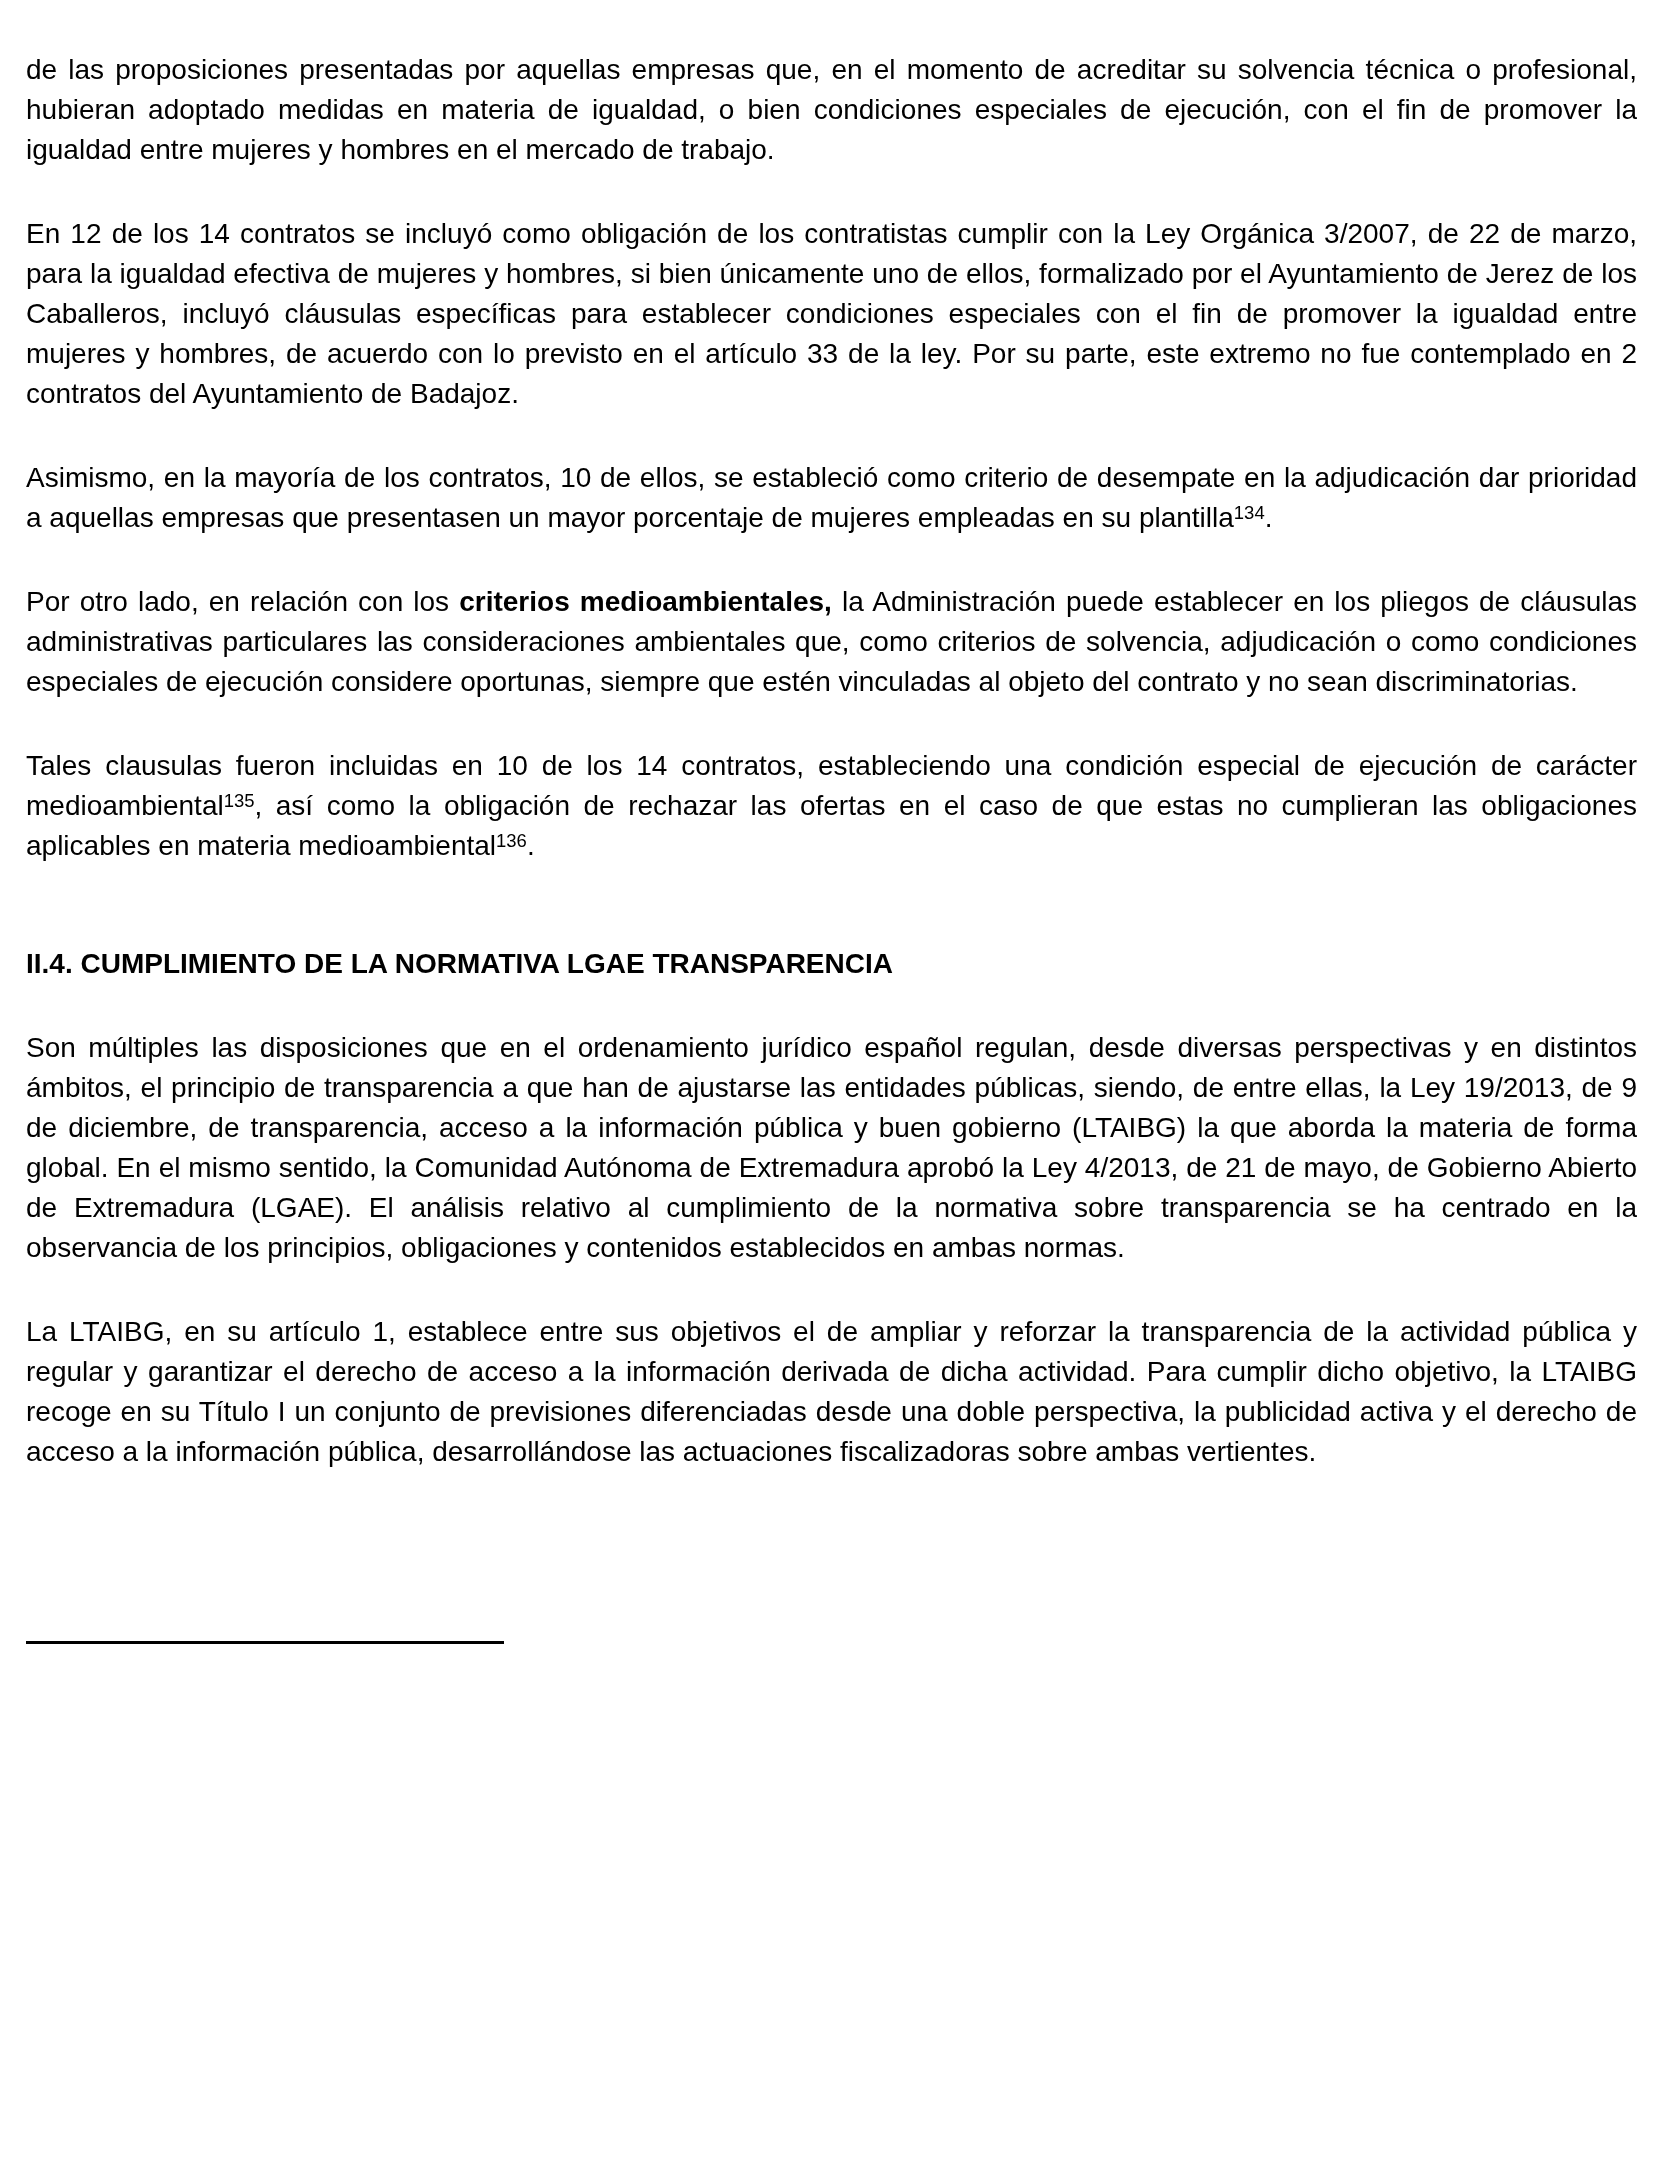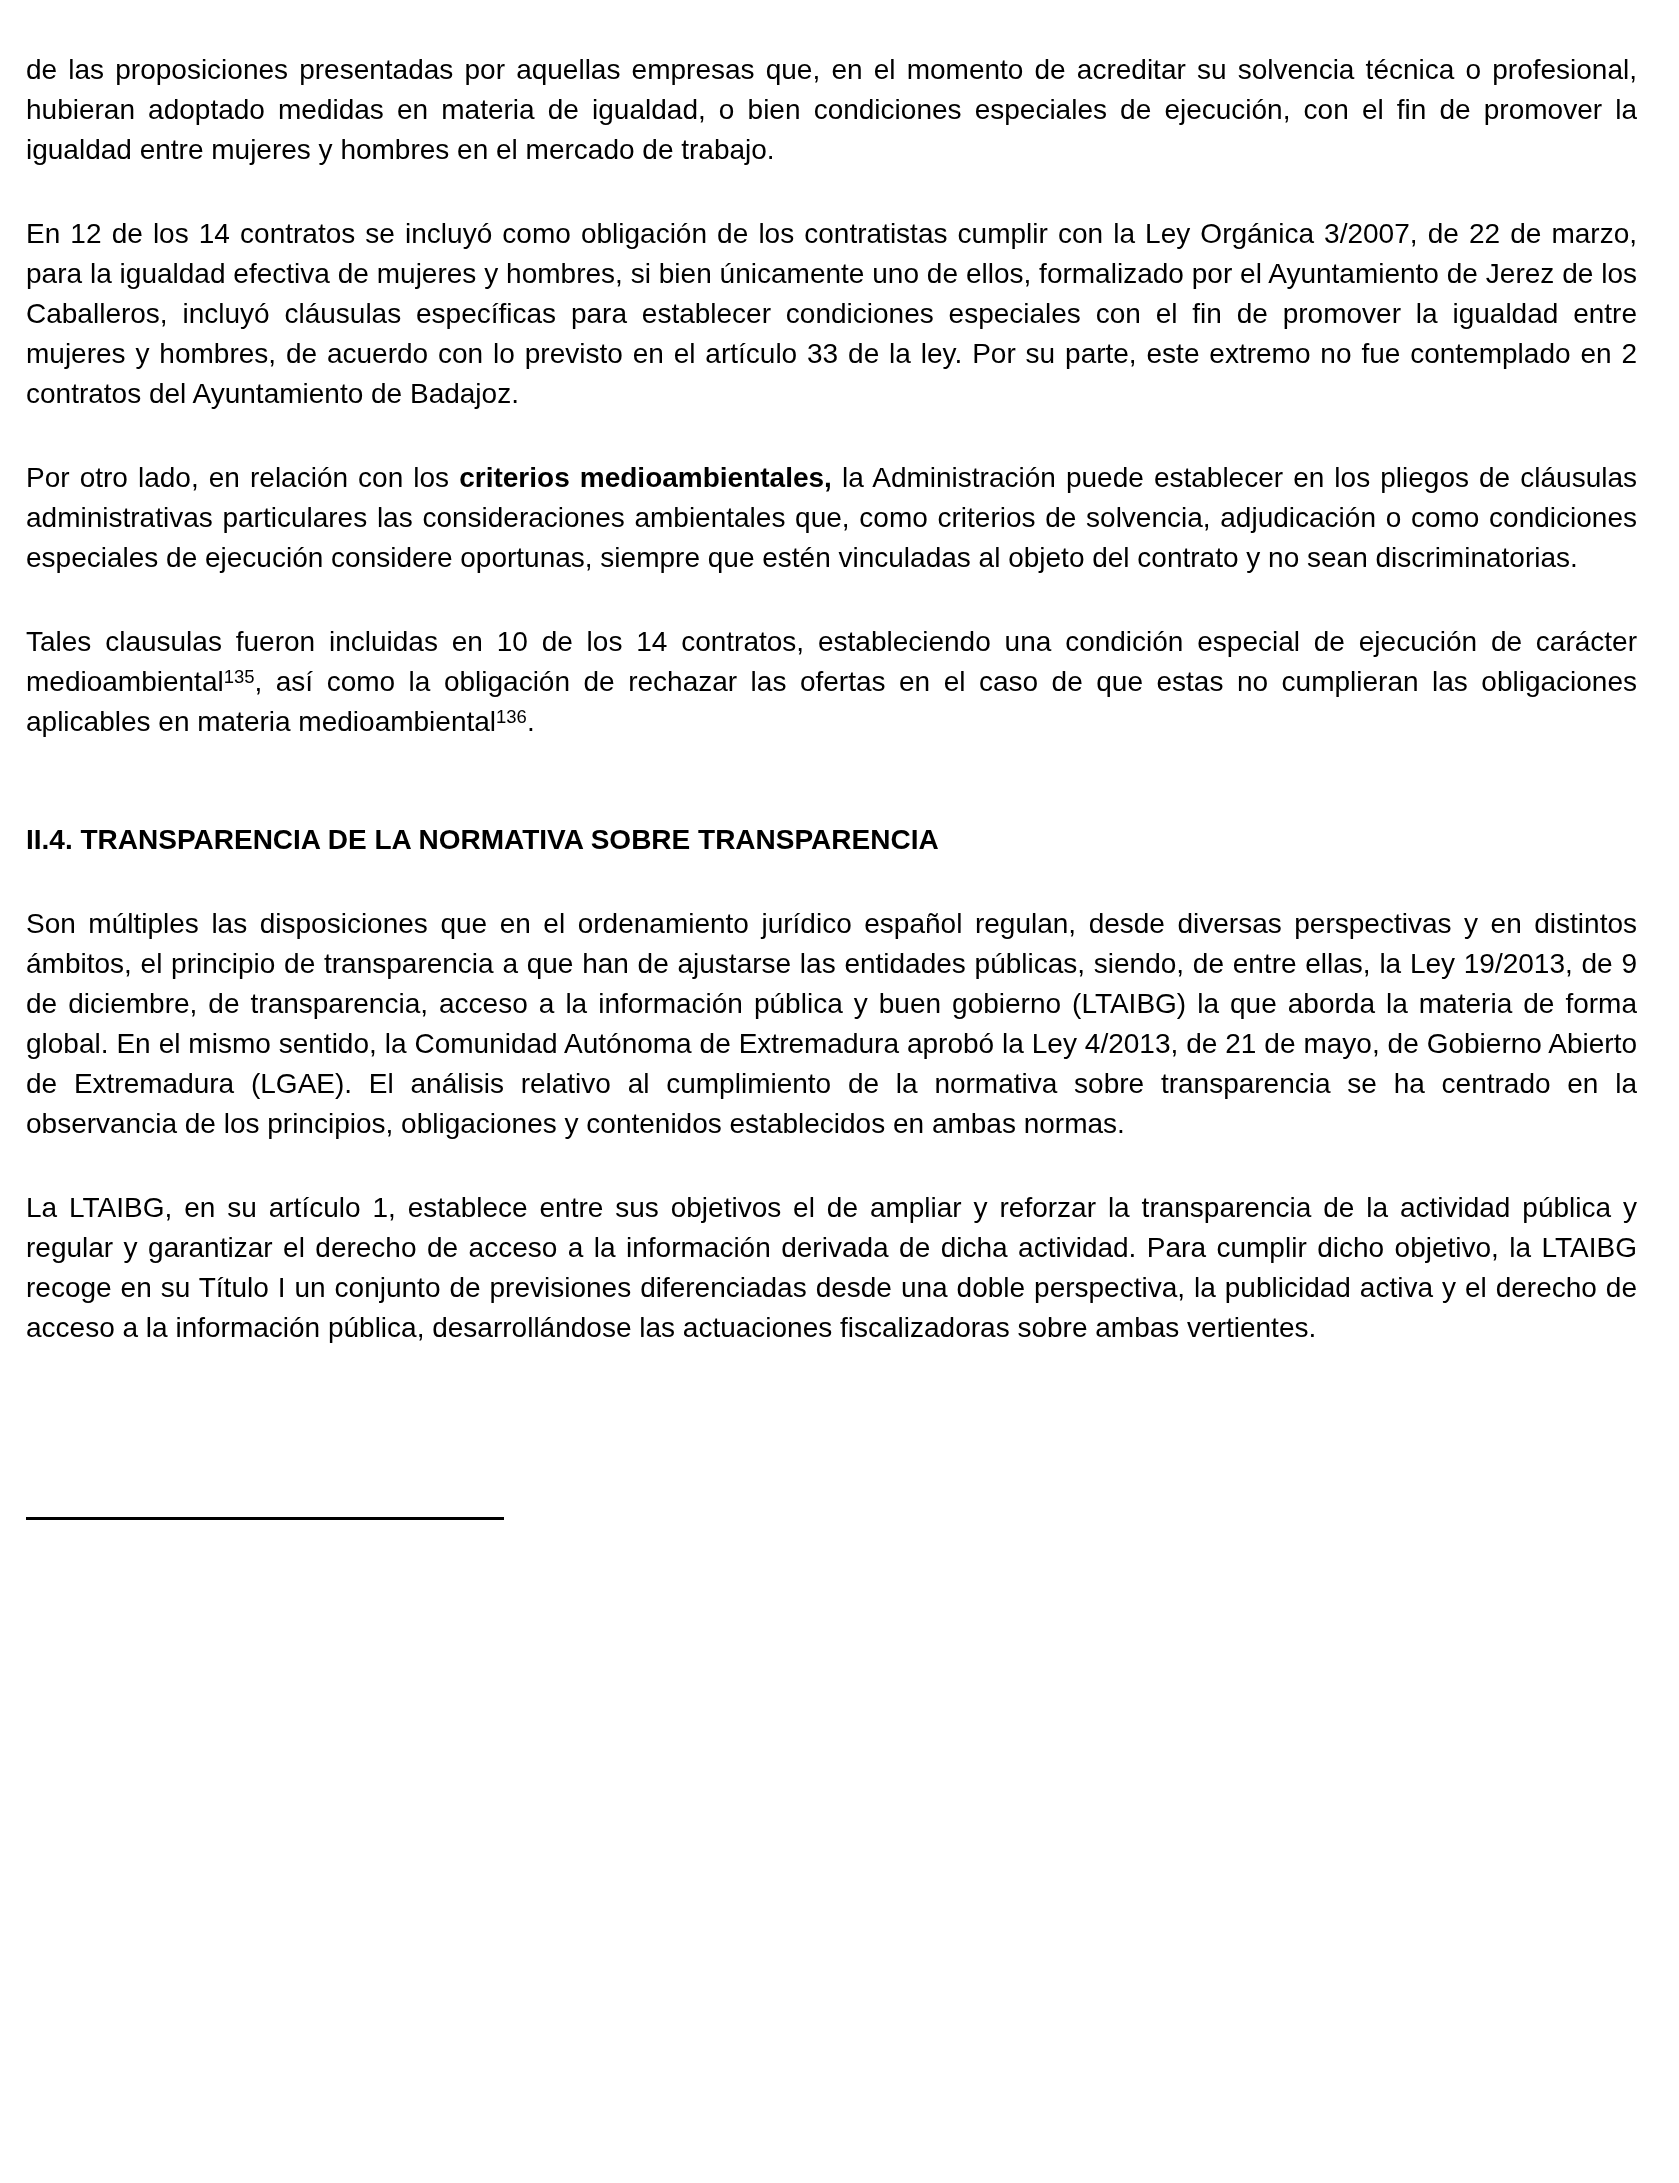--- a/index.html
+++ b/index.html
@@ -53,23 +53,24 @@
   }
   strong { font-weight: 700; }
 </style>
 </head>
 <body>
 
 <main class="page">
   <section class="main-text" id="main-blocks">
       <p class="para">de las proposiciones presentadas por aquellas empresas que, en el momento de acreditar su solvencia técnica o profesional, hubieran adoptado medidas en materia de igualdad, o bien condiciones especiales de ejecución, con el fin de promover la igualdad entre mujeres y hombres en el mercado de trabajo.</p>
       <p class="para">En 12 de los 14 contratos se incluyó como obligación de los contratistas cumplir con la Ley Orgánica 3/2007, de 22 de marzo, para la igualdad efectiva de mujeres y hombres, si bien únicamente uno de ellos, formalizado por el Ayuntamiento de Jerez de los Caballeros, incluyó cláusulas específicas para establecer condiciones especiales con el fin de promover la igualdad entre mujeres y hombres, de acuerdo con lo previsto en el artículo 33 de la ley. Por su parte, este extremo no fue contemplado en 2 contratos del Ayuntamiento de Badajoz.</p>
+      <p class="para">Asimismo, en la mayoría de los contratos, 10 de ellos, se estableció como criterio de desempate en la adjudicación dar prioridad a aquellas empresas que presentasen un mayor porcentaje de mujeres empleadas en su plantilla<sup>134</sup>.</p>
       <p class="para">Por otro lado, en relación con los <strong>criterios medioambientales,</strong> la Administración puede establecer en los pliegos de cláusulas administrativas particulares las consideraciones ambientales que, como criterios de solvencia, adjudicación o como condiciones especiales de ejecución considere oportunas, siempre que estén vinculadas al objeto del contrato y no sean discriminatorias.</p>
       <p class="para">Tales clausulas fueron incluidas en 10 de los 14 contratos, estableciendo una condición especial de ejecución de carácter medioambiental<sup>135</sup>, así como la obligación de rechazar las ofertas en el caso de que estas no cumplieran las obligaciones aplicables en materia medioambiental<sup>136</sup>.</p>
-      <h2 class="heading">II.4. TRANSPARENCIA DE LA NORMATIVA SOBRE TRANSPARENCIA</h2>
+      <h2 class="heading">II.4. CUMPLIMIENTO DE LA NORMATIVA LGAE TRANSPARENCIA</h2>
       <p class="para">Son múltiples las disposiciones que en el ordenamiento jurídico español regulan, desde diversas perspectivas y en distintos ámbitos, el principio de transparencia a que han de ajustarse las entidades públicas, siendo, de entre ellas, la Ley 19/2013, de 9 de diciembre, de transparencia, acceso a la información pública y buen gobierno (LTAIBG) la que aborda la materia de forma global. En el mismo sentido, la Comunidad Autónoma de Extremadura aprobó la Ley 4/2013, de 21 de mayo, de Gobierno Abierto de Extremadura (LGAE). El análisis relativo al cumplimiento de la normativa sobre transparencia se ha centrado en la observancia de los principios, obligaciones y contenidos establecidos en ambas normas.</p>
       <p class="para">La LTAIBG, en su artículo 1, establece entre sus objetivos el de ampliar y reforzar la transparencia de la actividad pública y regular y garantizar el derecho de acceso a la información derivada de dicha actividad. Para cumplir dicho objetivo, la LTAIBG recoge en su Título I un conjunto de previsiones diferenciadas desde una doble perspectiva, la publicidad activa y el derecho de acceso a la información pública, desarrollándose las actuaciones fiscalizadoras sobre ambas vertientes.</p>
     </section>
   <footer>
     <div class="fn-separator"></div>
     <div id="footnotes">
       </div>
   </footer>
 </main>
 

